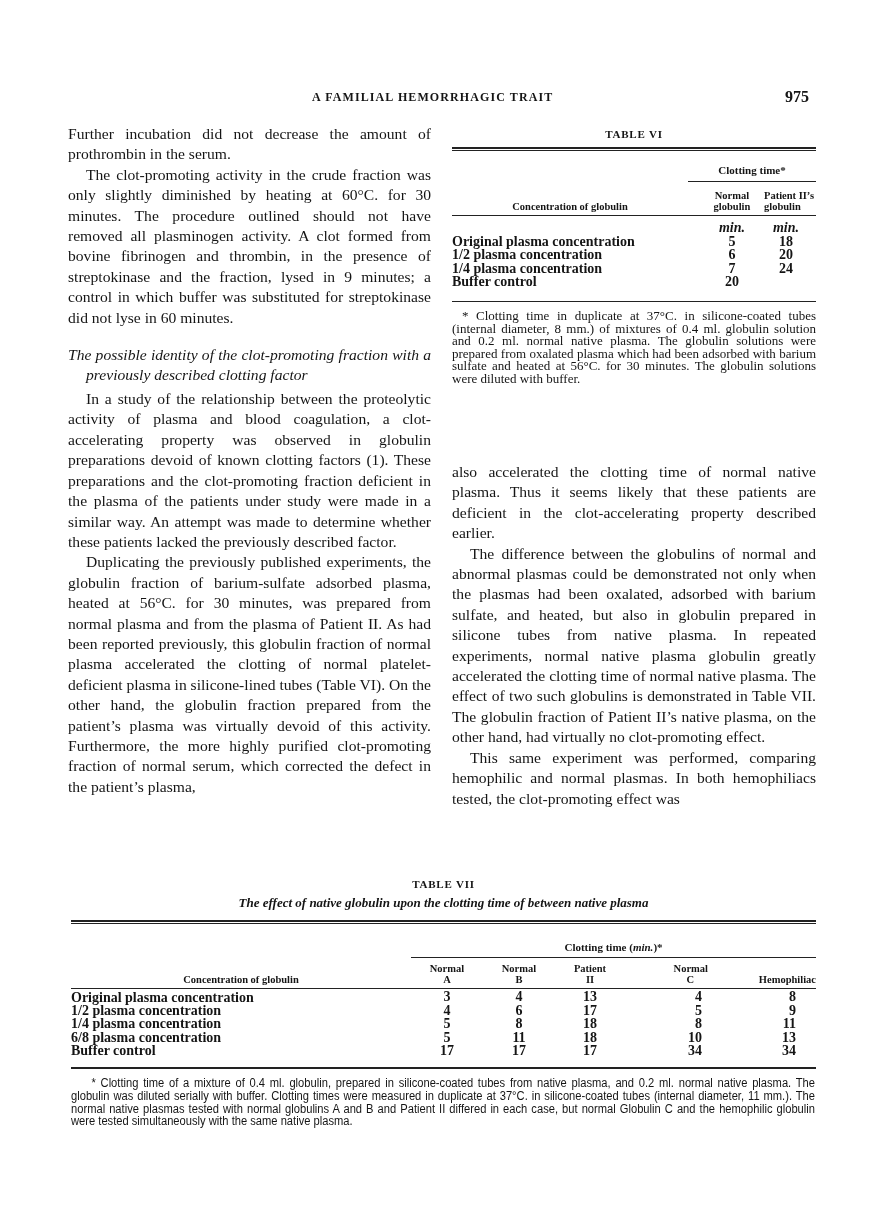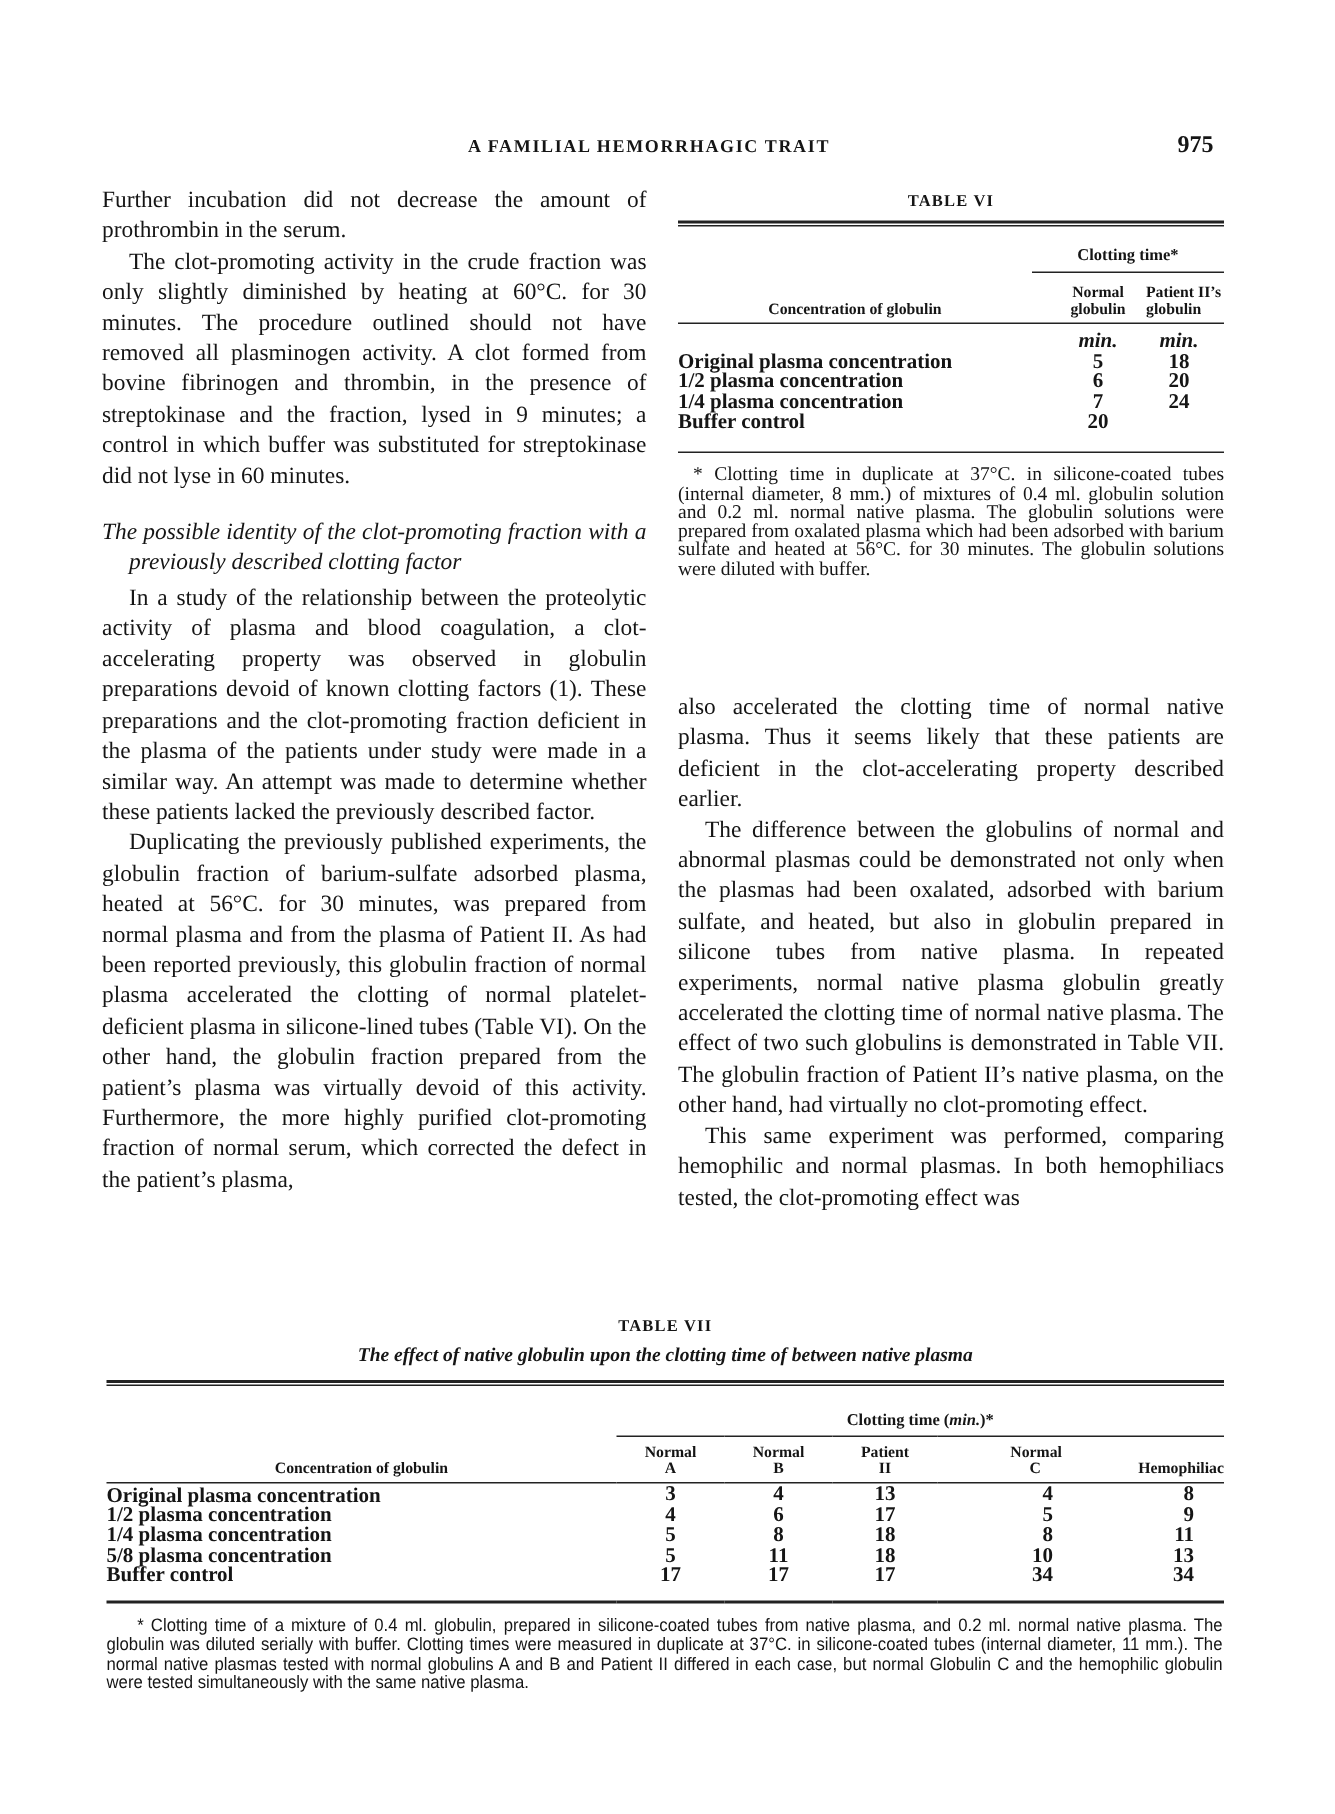--- a/index.html
+++ b/index.html
@@ -161,21 +161,21 @@
     </tr>
     <tr>
       <td>1/4 plasma concentration</td>
       <td class="num">5</td>
       <td class="num">8</td>
       <td class="num">18</td>
       <td class="num" style="text-align:right; padding-right:26px;">8</td>
       <td class="num" style="text-align:right; padding-right:20px;">11</td>
     </tr>
     <tr>
-      <td>5/8 plasma concentration</td>
+      <td>6/8 plasma concentration</td>
       <td class="num">5</td>
       <td class="num">11</td>
       <td class="num">18</td>
       <td class="num" style="text-align:right; padding-right:26px;">10</td>
       <td class="num" style="text-align:right; padding-right:20px;">13</td>
     </tr>
     <tr>
       <td style="padding-bottom:10px;">Buffer control</td>
       <td class="num" style="padding-bottom:10px;">17</td>
       <td class="num" style="padding-bottom:10px;">17</td>

